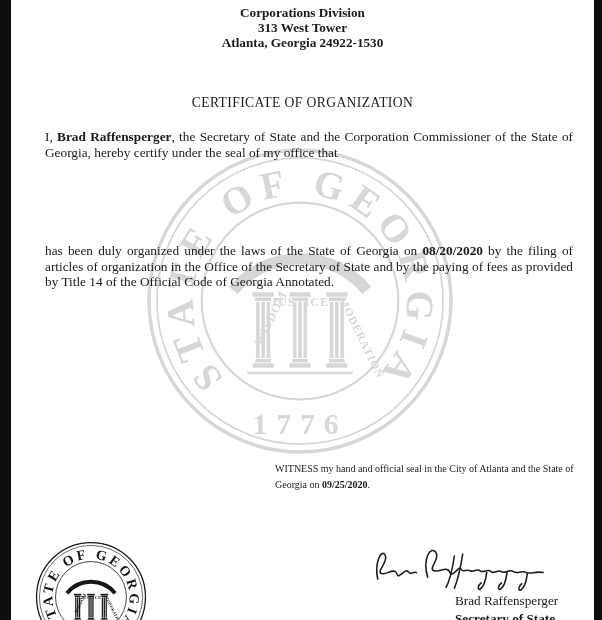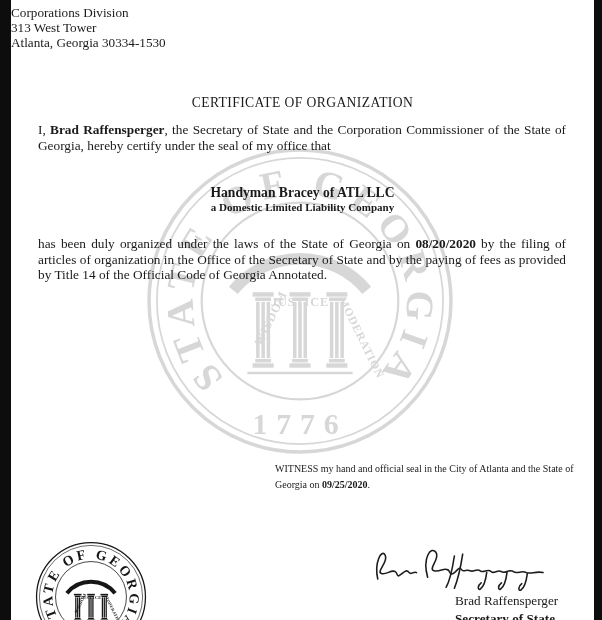--- a/index.html
+++ b/index.html
@@ -32,38 +32,39 @@
   .crop-text {
     display: inline-block;
     font-weight: bold;
     font-size: 13.2px;
     line-height: 15px;
     margin-top: -12px;
   }
   .letterhead {
     position: absolute;
     top: 5px; left: 0; right: 0;
-    font-weight: normal;
+    text-align: center;
+    font-weight: bold;
     font-size: 13.2px;
     line-height: 15px;
   }
   .title {
     position: absolute;
     top: 95px; left: 0; right: 0;
     margin: 0;
     text-align: center;
     font-size: 13.6px;
     font-weight: normal;
     letter-spacing: 0.4px;
   }
   .para {
     position: absolute;
     left: 27px;
     width: 528px;
-    margin: 0;
+    margin: 7px;
     font-size: 13.3px;
     line-height: 15.6px;
     text-align: justify;
   }
   .p1 { top: 122px; }
   .p2 { top: 236px; }
   .entity {
     position: absolute;
     top: 184px; left: 0; right: 0;
     text-align: center;
@@ -154,31 +155,27 @@
     <use href="#georgia-seal"></use>
   </svg>
 
   <div class="crop-line">
     <span class="crop-text">Office of Secretary of State</span>
   </div>
 
   <div class="letterhead">
     <div>Corporations Division</div>
     <div>313 West Tower</div>
-    <div>Atlanta, Georgia 30334-1530</div>
+    <div>Atlanta, Georgia 24922-1530</div>
   </div>
 
   <h1 class="title">CERTIFICATE OF ORGANIZATION</h1>
 
   <p class="para p1"><span>I, </span><b>Brad Raffensperger</b><span>, the Secretary of State and the Corporation Commissioner of the State of Georgia, hereby certify under the seal of my office that</span></p>
 
-  <div class="entity">
-    <div class="entity-name">Handyman Bracey of ATL LLC</div>
-    <div class="entity-type">a Domestic Limited Liability Company</div>
-  </div>
 
   <p class="para p2"><span>has been duly organized under the laws of the State of Georgia on </span><b>08/20/2020</b><span> by the filing of articles of organization in the Office of the Secretary of State and by the paying of fees as provided by Title 14 of the Official Code of Georgia Annotated.</span></p>
 
   <p class="witness"><span>WITNESS my hand and official seal in the City of Atlanta and the State of Georgia on </span><b>09/25/2020</b><span>.</span></p>
 
   <svg class="stamp" viewBox="0 0 360 360" color="#161616">
     <use href="#georgia-seal"></use>
   </svg>
 
   <svg class="signature-svg" viewBox="0 0 200 52">

